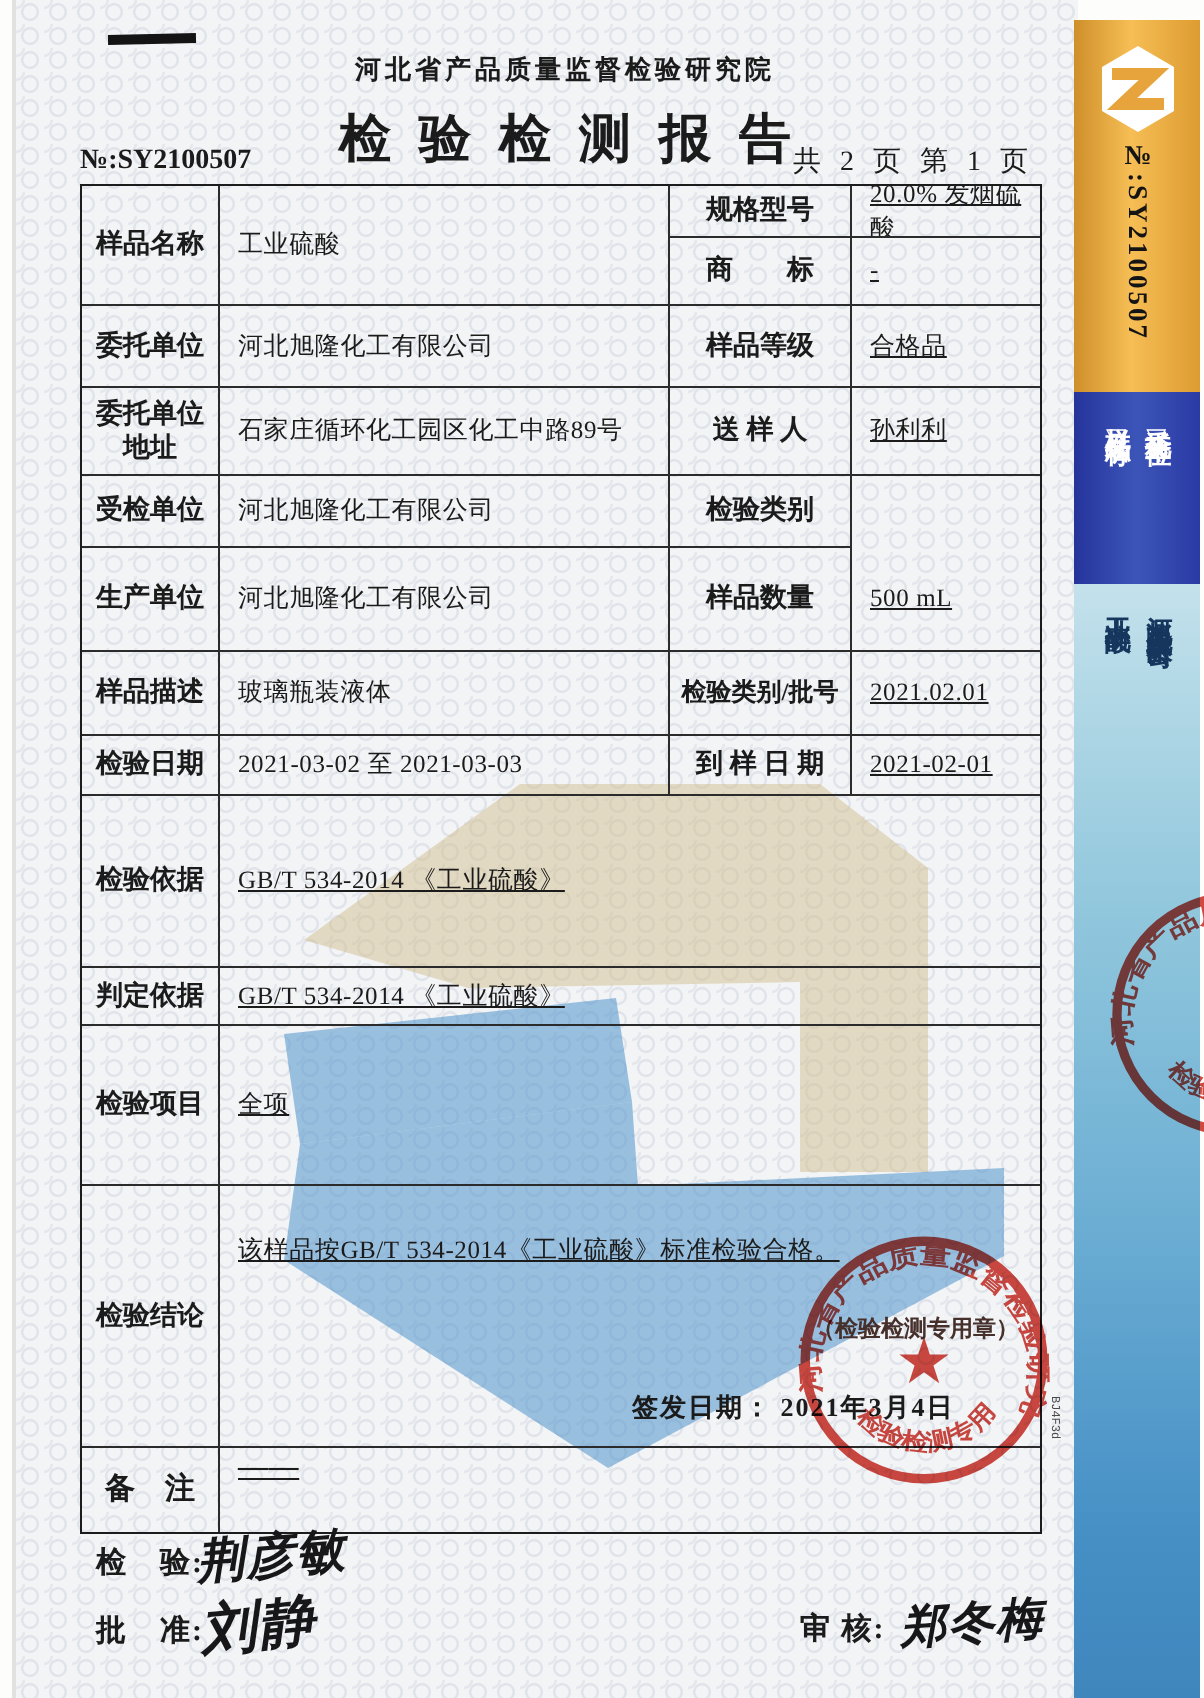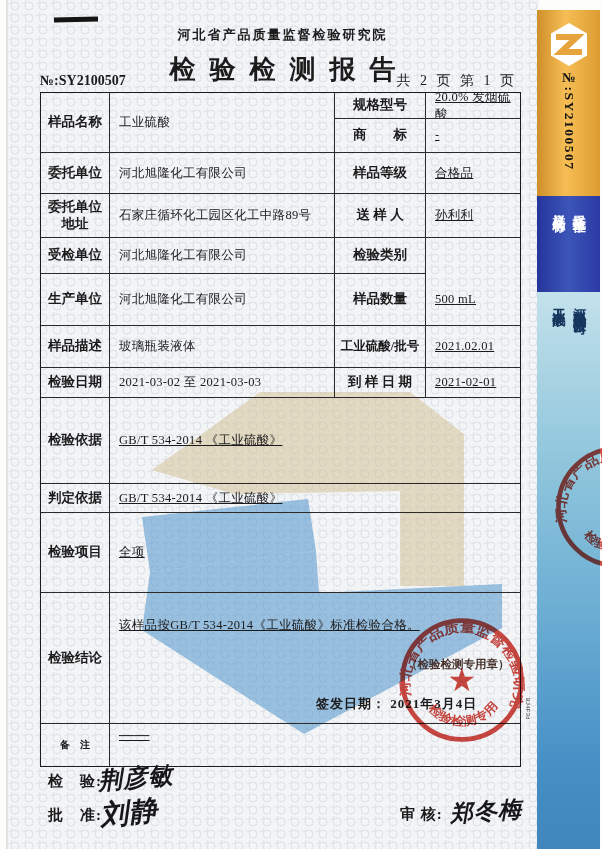--- a/index.html
+++ b/index.html
@@ -103,41 +103,41 @@
       <div class="cell val" style="grid-area:5/2/6/3">河北旭隆化工有限公司</div>
       <div class="cell lab" style="grid-area:5/3/6/4">检验类别</div>
 
       <div class="cell lab" style="grid-area:6/1/7/2">生产单位</div>
       <div class="cell val" style="grid-area:6/2/7/3">河北旭隆化工有限公司</div>
       <div class="cell lab" style="grid-area:6/3/7/4">样品数量</div>
       <div class="cell val nr" style="grid-area:6/4/7/5">500 mL</div>
 
       <div class="cell lab" style="grid-area:7/1/8/2">样品描述</div>
       <div class="cell val" style="grid-area:7/2/8/3">玻璃瓶装液体</div>
-      <div class="cell lab" style="grid-area:7/3/8/4;font-size:12.5px">工业硫酸/批号</div>
+      <div class="cell lab" style="grid-area:7/3/8/4;font-size:12.5px">检验类别/批号</div>
       <div class="cell val nr" style="grid-area:7/4/8/5">2021.02.01</div>
 
       <div class="cell lab" style="grid-area:8/1/9/2">检验日期</div>
       <div class="cell val" style="grid-area:8/2/9/3">2021-03-02 至 2021-03-03</div>
       <div class="cell lab" style="grid-area:8/3/9/4">到 样 日 期</div>
       <div class="cell val nr" style="grid-area:8/4/9/5">2021-02-01</div>
 
       <div class="cell lab" style="grid-area:9/1/10/2">检验依据</div>
       <div class="cell val nr" style="grid-area:9/2/10/5">GB/T 534-2014 《工业硫酸》</div>
 
       <div class="cell lab" style="grid-area:10/1/11/2">判定依据</div>
       <div class="cell val nr" style="grid-area:10/2/11/5">GB/T 534-2014 《工业硫酸》</div>
 
       <div class="cell lab" style="grid-area:11/1/12/2">检验项目</div>
       <div class="cell val nr" style="grid-area:11/2/12/5">全项</div>
 
       <div class="cell lab" style="grid-area:12/1/13/2">检验结论</div>
       <div class="cell val nr concl" style="grid-area:12/2/13/5">该样品按GB/T 534-2014《工业硫酸》标准检验合格。</div>
 
-      <div class="cell lab nb" style="grid-area:13/1/14/2;font-size:10px">备　注</div>
+      <div class="cell lab nb" style="grid-area:13/1/14/2;font-size:15px">备　注</div>
       <div class="cell val nr nb rmk" style="grid-area:13/2/14/5">——</div>
     </div>
 
     <div class="ph">（检验检测专用章）</div>
     <div class="issue">签发日期：  2021年3月4日</div>
     <div class="edgecode">BJ4F3d</div>
 
     <div class="sig" style="left:40px;top:772px">检　验:</div>
     <div class="sig hand" style="left:90px;top:762px;font-size:24px;transform:rotate(-5deg)">荆彦敏</div>
     <div class="sig" style="left:40px;top:806px">批　准:</div>

